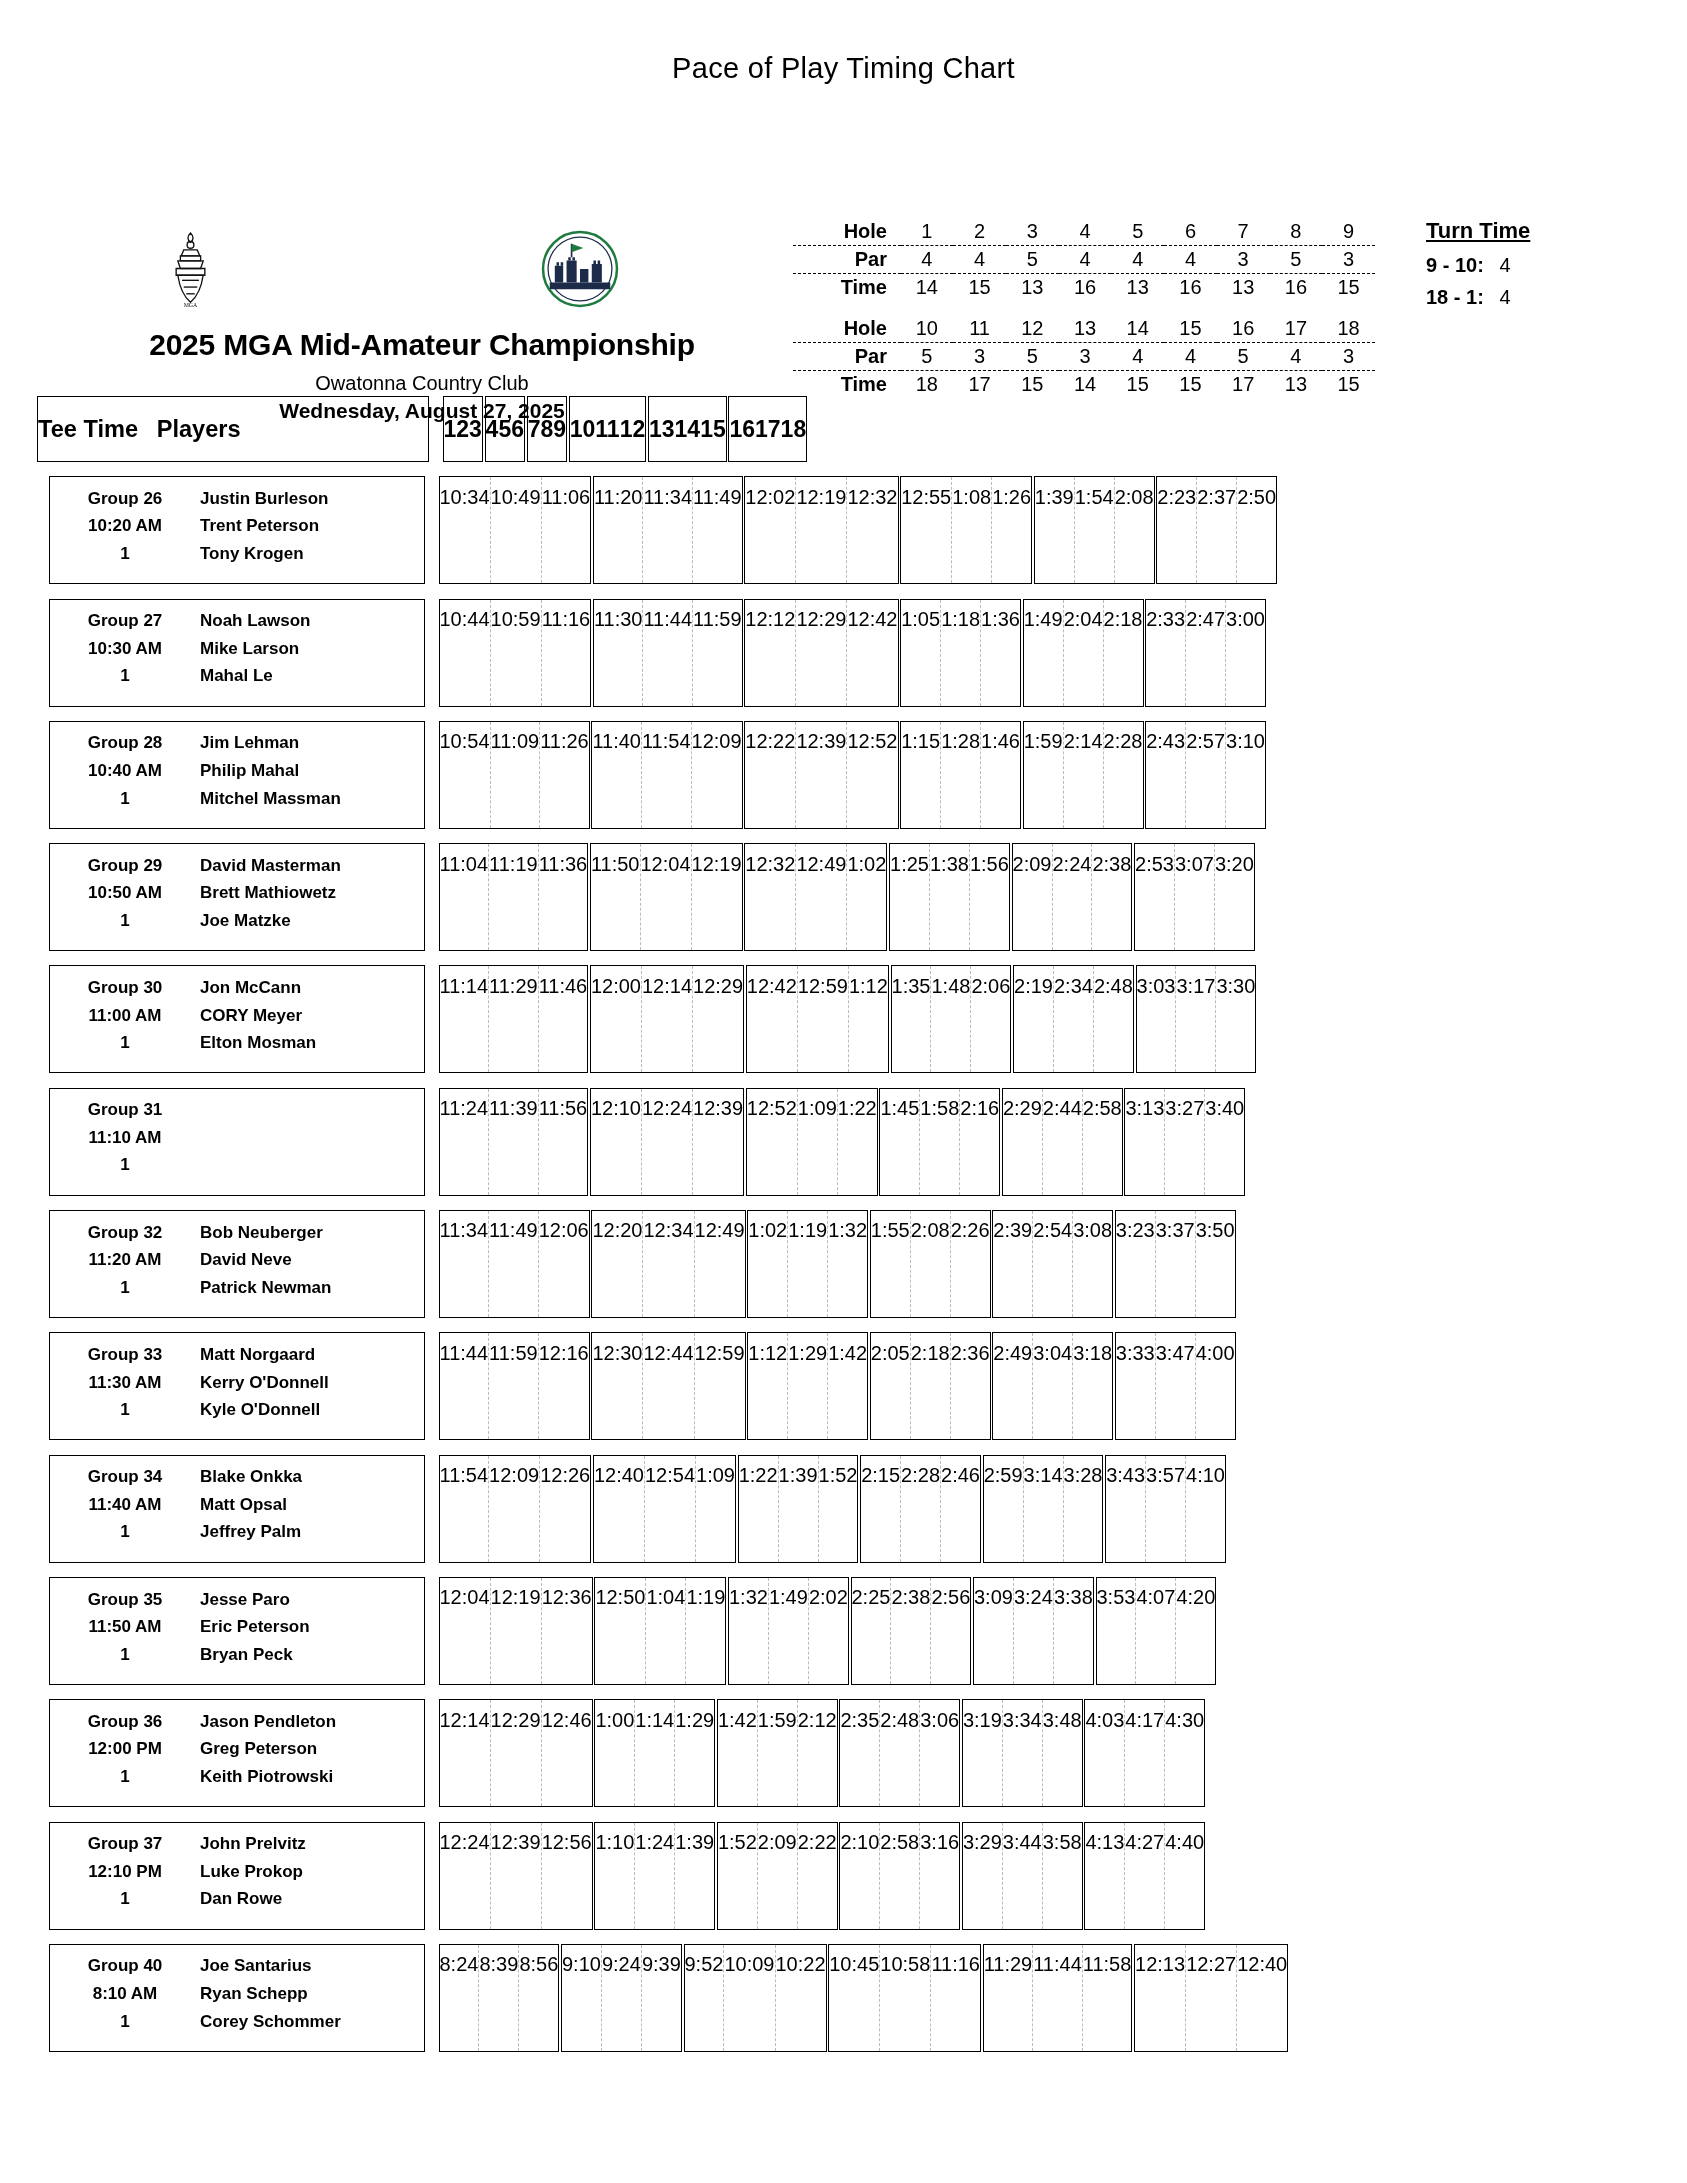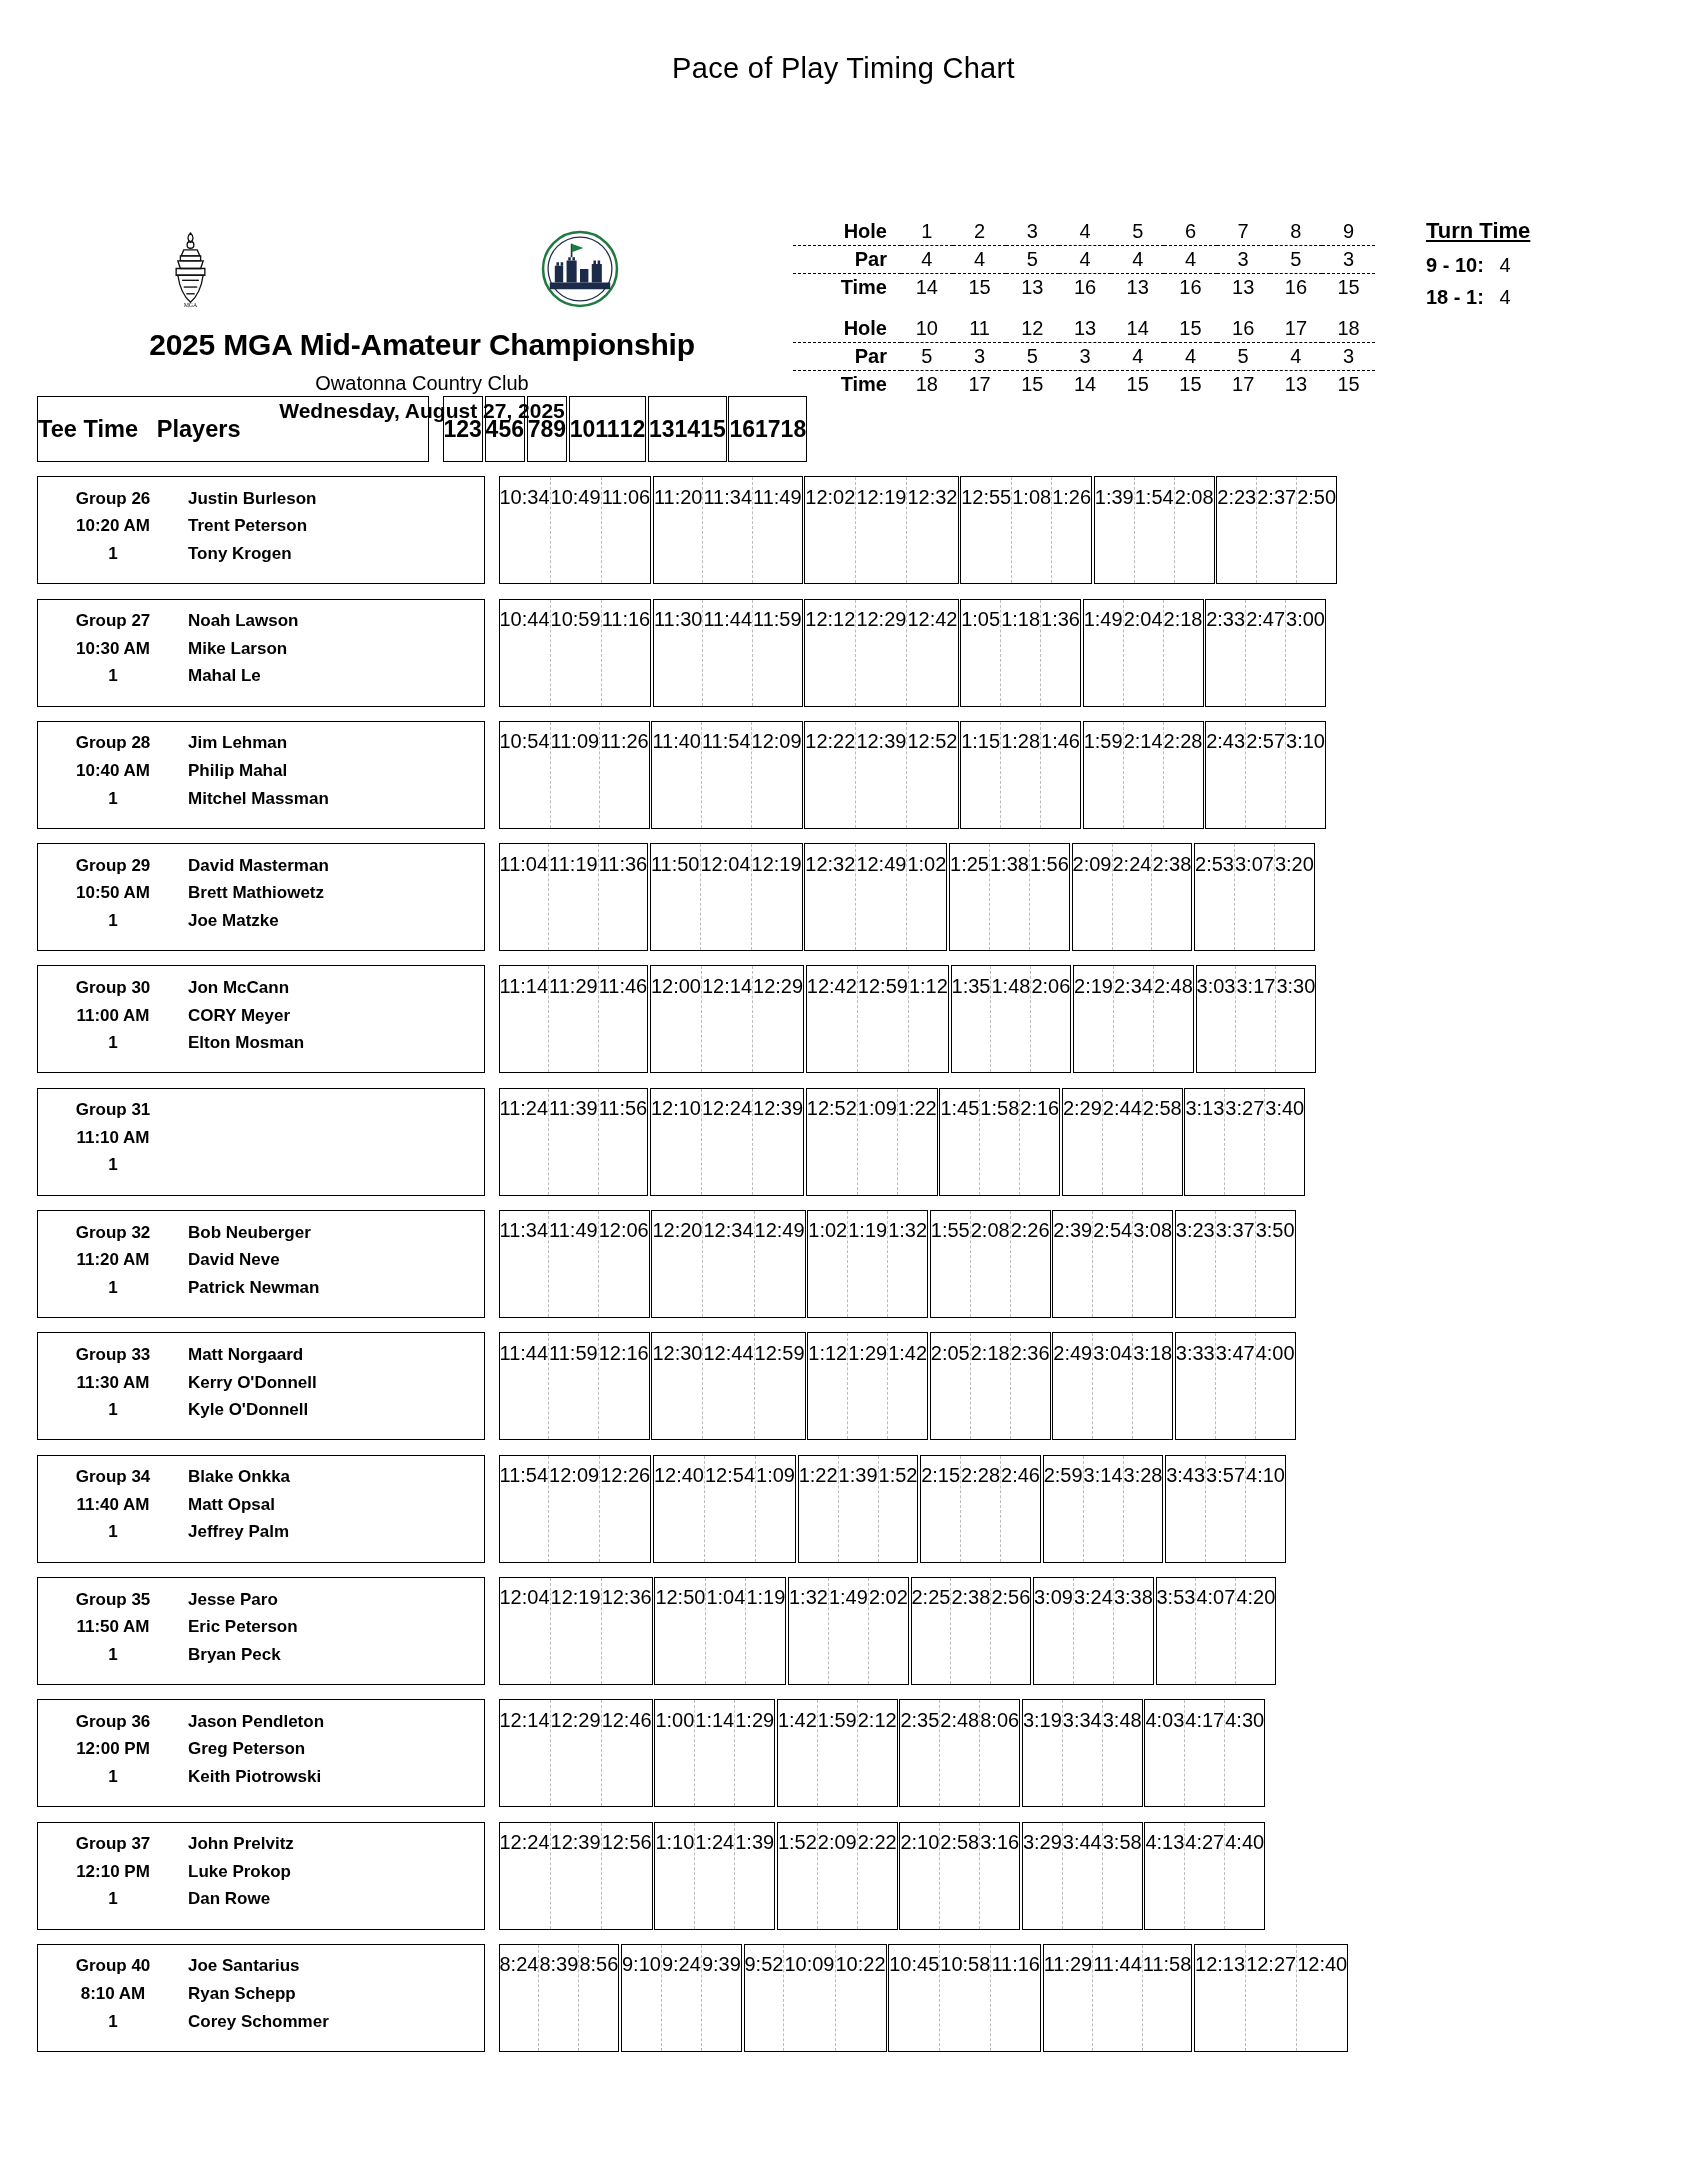--- a/index.html
+++ b/index.html
@@ -179,25 +179,26 @@
   }
 
   
   .group-row {
     display: flex;
     align-items: stretch;
     margin-top: 14.3px;
     height: 108px;
   }
   .grp-left {
-    width: 448px;
+    width: 376px;
     border: 1.7px solid #000;
     box-sizing: border-box;
     display: flex;
     padding: 7.6px 0 0 0;
+    margin-left: 12px;
   }
   .grp-meta {
     width: 145px;
     text-align: center;
     font-size: 17px;
     font-weight: bold;
     line-height: 1.62;
     padding-left: 5px;
     box-sizing: border-box;
   }
@@ -922,21 +923,21 @@
               <div class="tcell">1:29</div>
             </div>
             <div class="tblock">
               <div class="tcell">1:42</div>
               <div class="tcell">1:59</div>
               <div class="tcell">2:12</div>
             </div>
             <div class="tblock">
               <div class="tcell">2:35</div>
               <div class="tcell">2:48</div>
-              <div class="tcell">8:06</div>
+              <div class="tcell">3:06</div>
             </div>
             <div class="tblock">
               <div class="tcell">3:19</div>
               <div class="tcell">3:34</div>
               <div class="tcell">3:48</div>
             </div>
             <div class="tblock">
               <div class="tcell">4:03</div>
               <div class="tcell">4:17</div>
               <div class="tcell">4:30</div>

